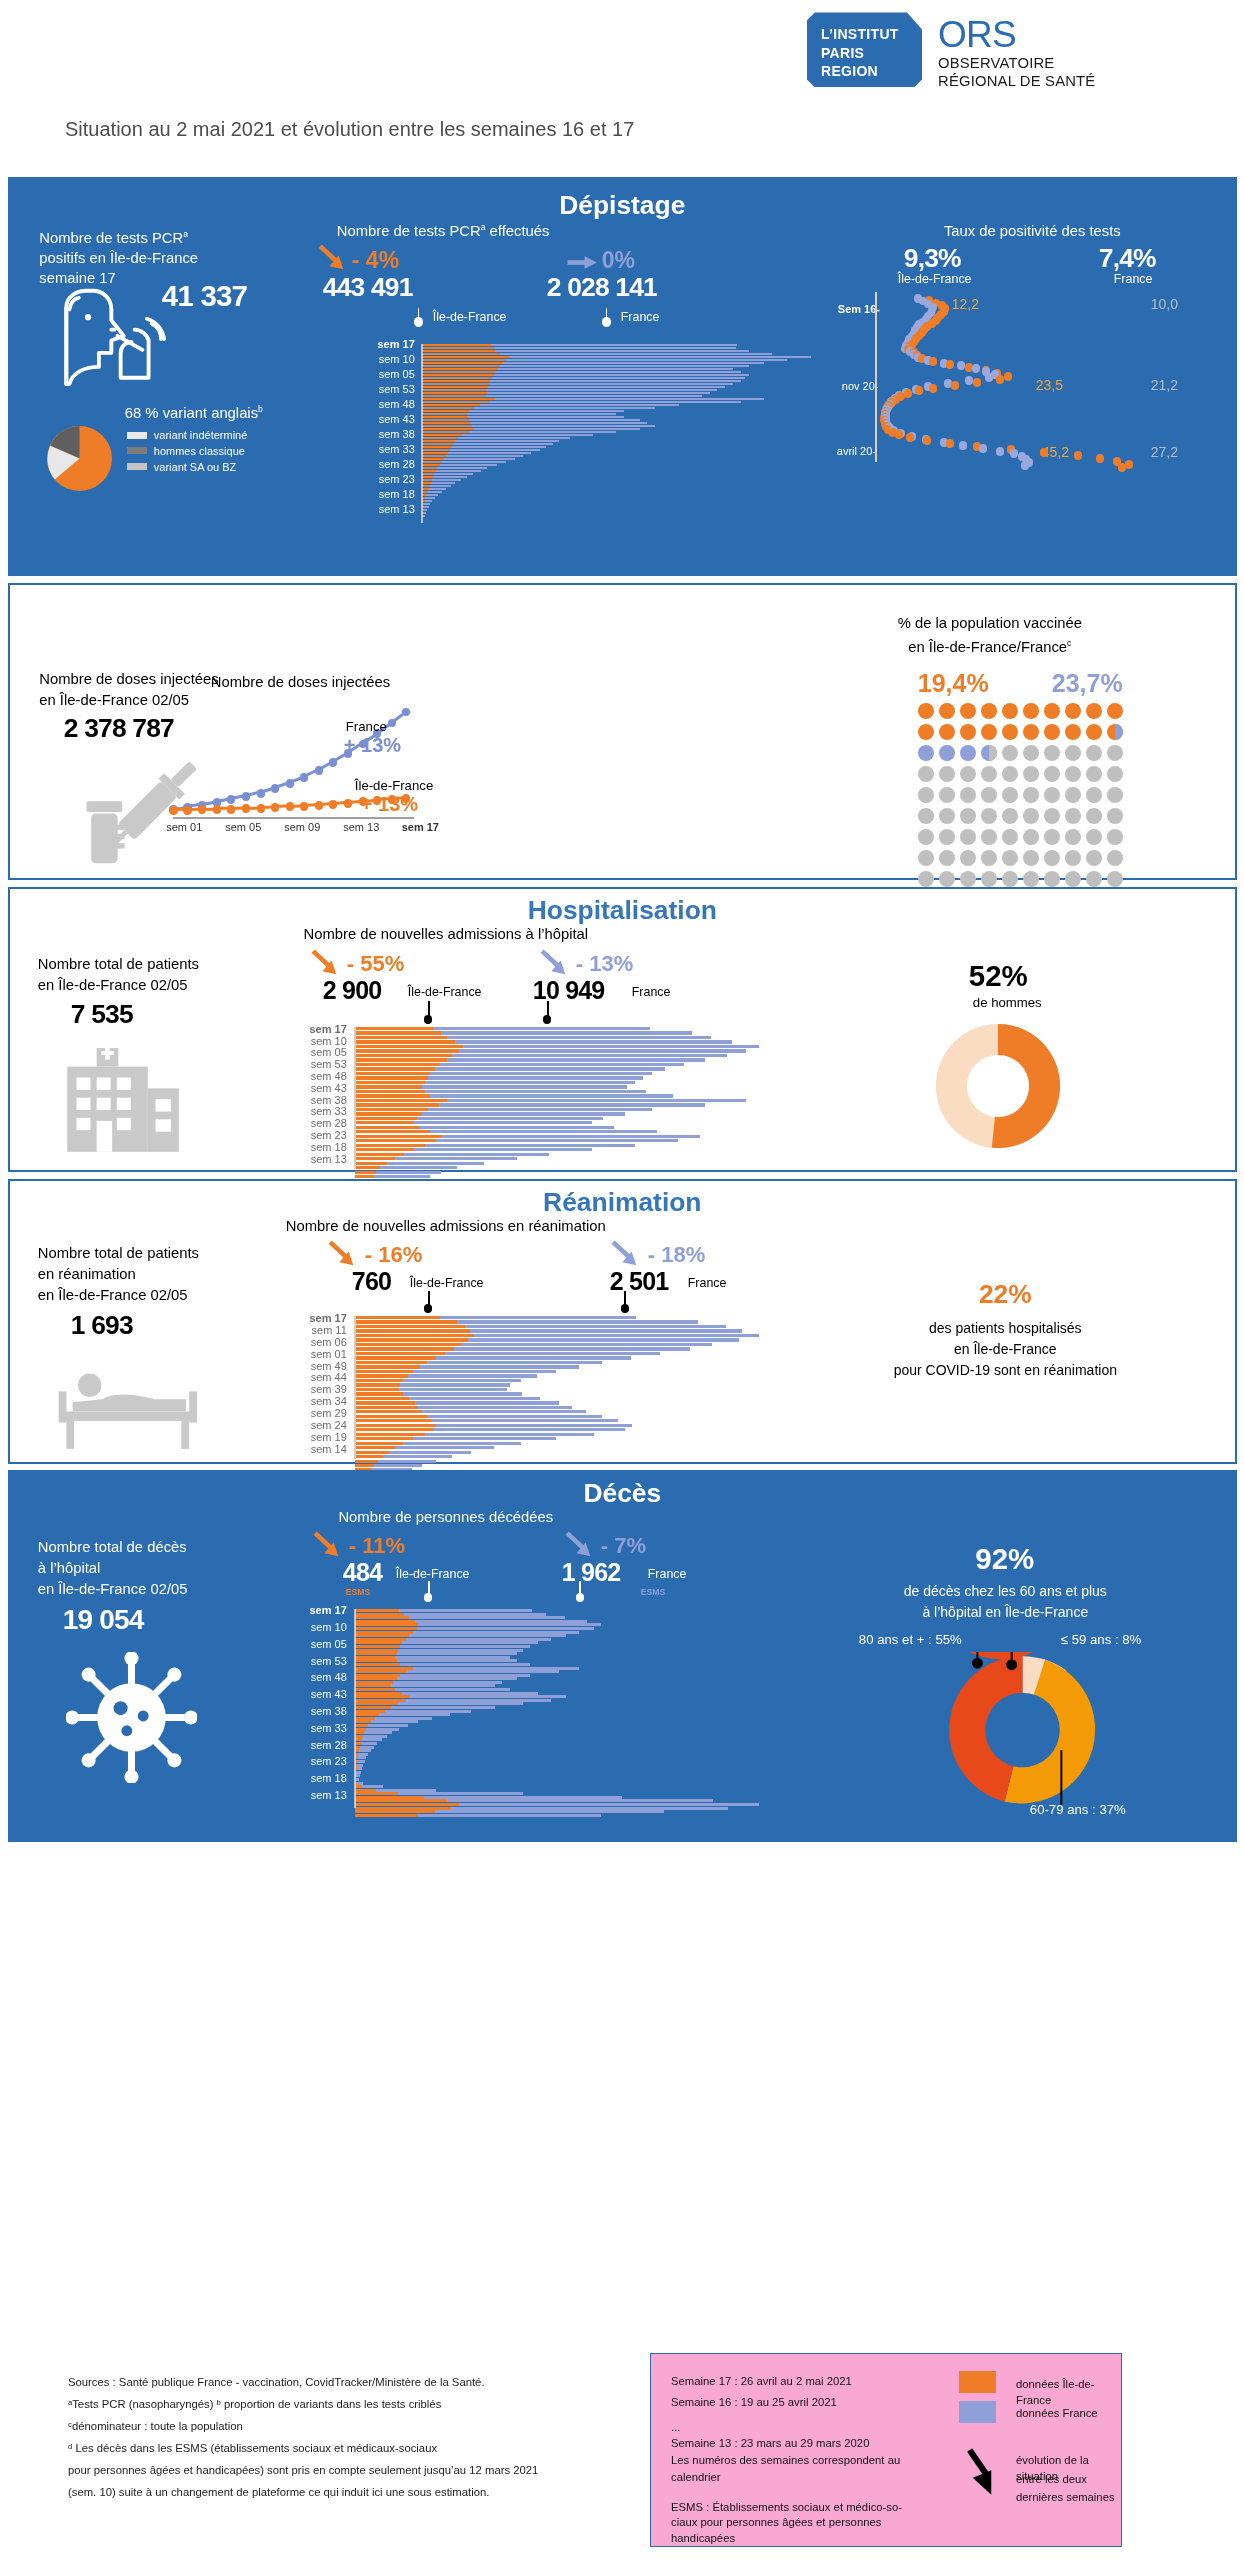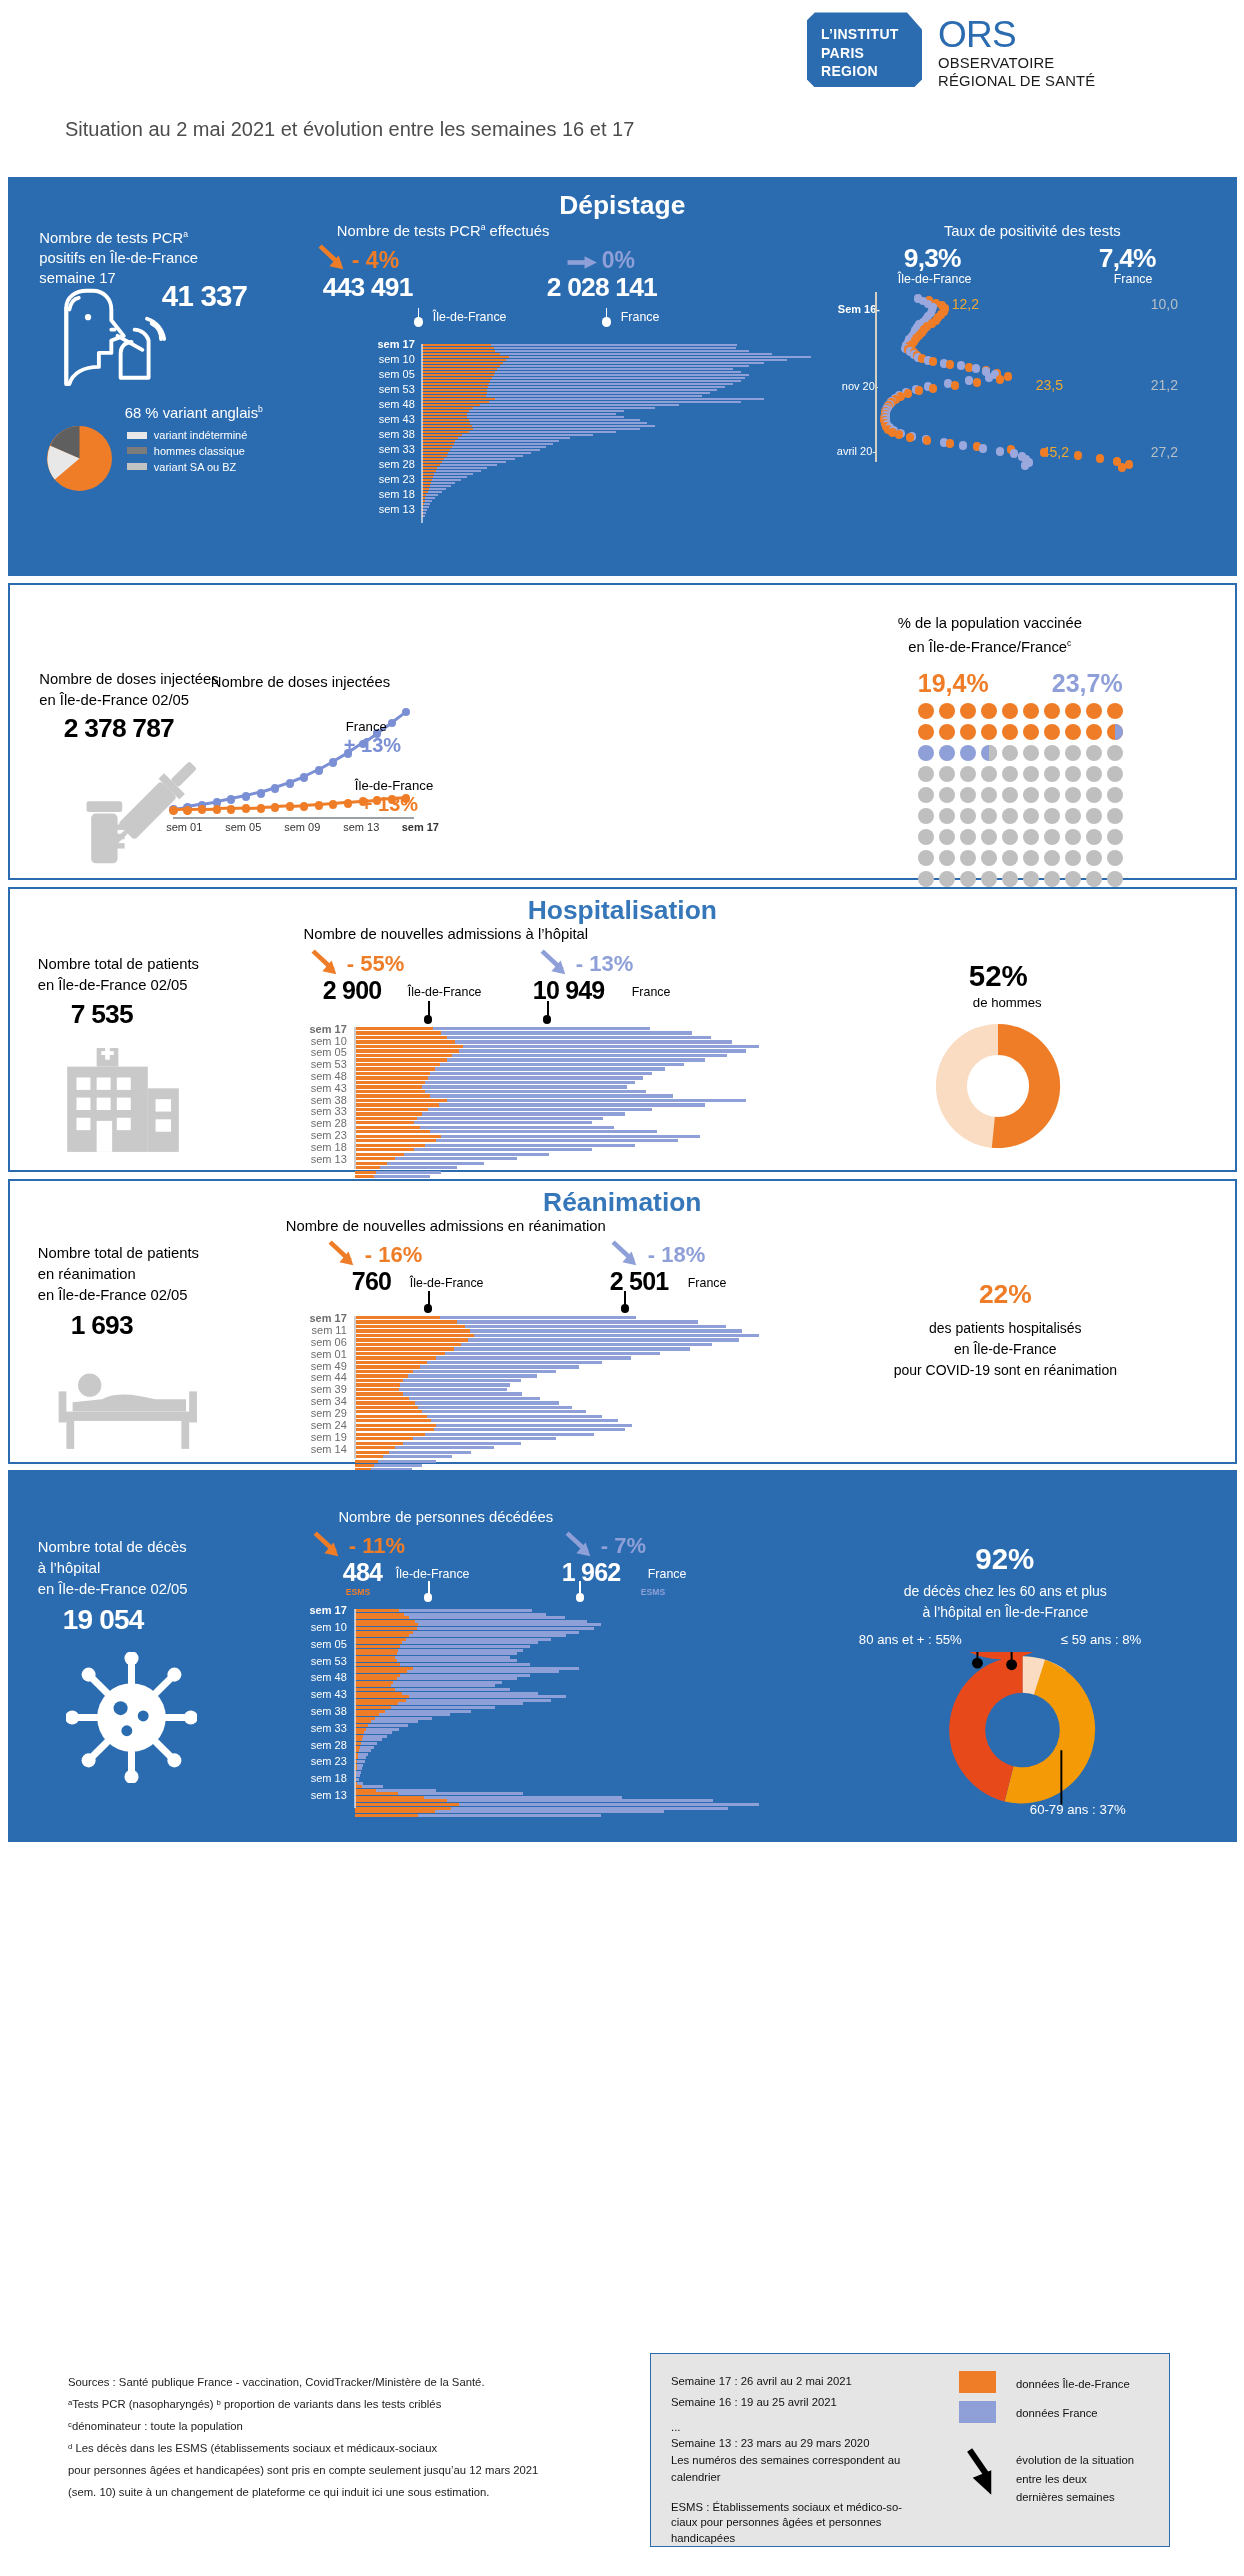--- a/index.html
+++ b/index.html
@@ -108,21 +108,21 @@
   .lpt.fr { background:#7b8fd4; }
   .lpt.idf { background:#ef7d28; }
   .lseg { position:absolute; height:3.1px; transform-origin:0 50%; }
   .lseg.fr { background:#7b8fd4; }
   .lseg.idf { background:#ef7d28; }
 
   
   .footer { position:absolute; left:0; top:2305px; width:1244px; height:271px; background:#fff; }
   .src { position:absolute; left:68px; top:66px; width:560px; font-size:11.3px; line-height:22px; color:#222; }
   .src .ln { display:block; }
-  .legendbox { position:absolute; left:650px; top:48px; width:520px; height:194px; border:1.6px solid #2b6cb0; background:#e5e5e5; }
+  .legendbox { position:absolute; left:650px; top:48px; width:472px; height:194px; border:1.6px solid #2b6cb0; background:#f9a8d4; }
   .lg-t { position:absolute; font-size:11.3px; color:#111; line-height:16.3px; }
   .swatch { position:absolute; width:37px; height:22px; }
   .sw-o { background:#ef7d28; }
   .sw-b { background:#8f9fd8; }
 
   .tiny { font-size:8.6px; vertical-align:super; }
   .esms-tag { position:absolute; font-size:8.6px; color:#ef7d28; font-weight:bold; }
   .esms-tag.bl { color:#8f9fd8; }
 </style>
 </head>
@@ -1460,20 +1460,21 @@
 
     <div class="t orange b ctr" style="left:832px; top:98px; width:327px; font-size:26.4px;">22%</div>
     <div class="t black ctr" style="left:832px; top:137px; width:327px; font-size:14px; line-height:21px;">
       <span>des patients hospitalisés</span><br>
       <span>en Île-de-France</span><br>
       <span>pour COVID-19 sont en réanimation</span>
     </div>
   </div>
 
   <div class="panel blue" style="top:1470px; height:372px;">
+    <div class="sec-title on-blue" style="top:6.2px;">Décès</div>
 
     <div class="t white" style="left:28px; top:65px; font-size:14.8px; line-height:21px;">
       <span>Nombre total de décès</span><br>
       <span>à l’hôpital</span><br>
       <span>en Île-de-France 02/05</span>
     </div>
     <div class="t white big-num" style="left:53px; top:132px; font-size:28px;">19 054</div>
 
     <svg style="position:absolute; left:56px; top:180px;" width="131" height="131" viewBox="0 0 168 168">
       <g fill="#ffffff">

